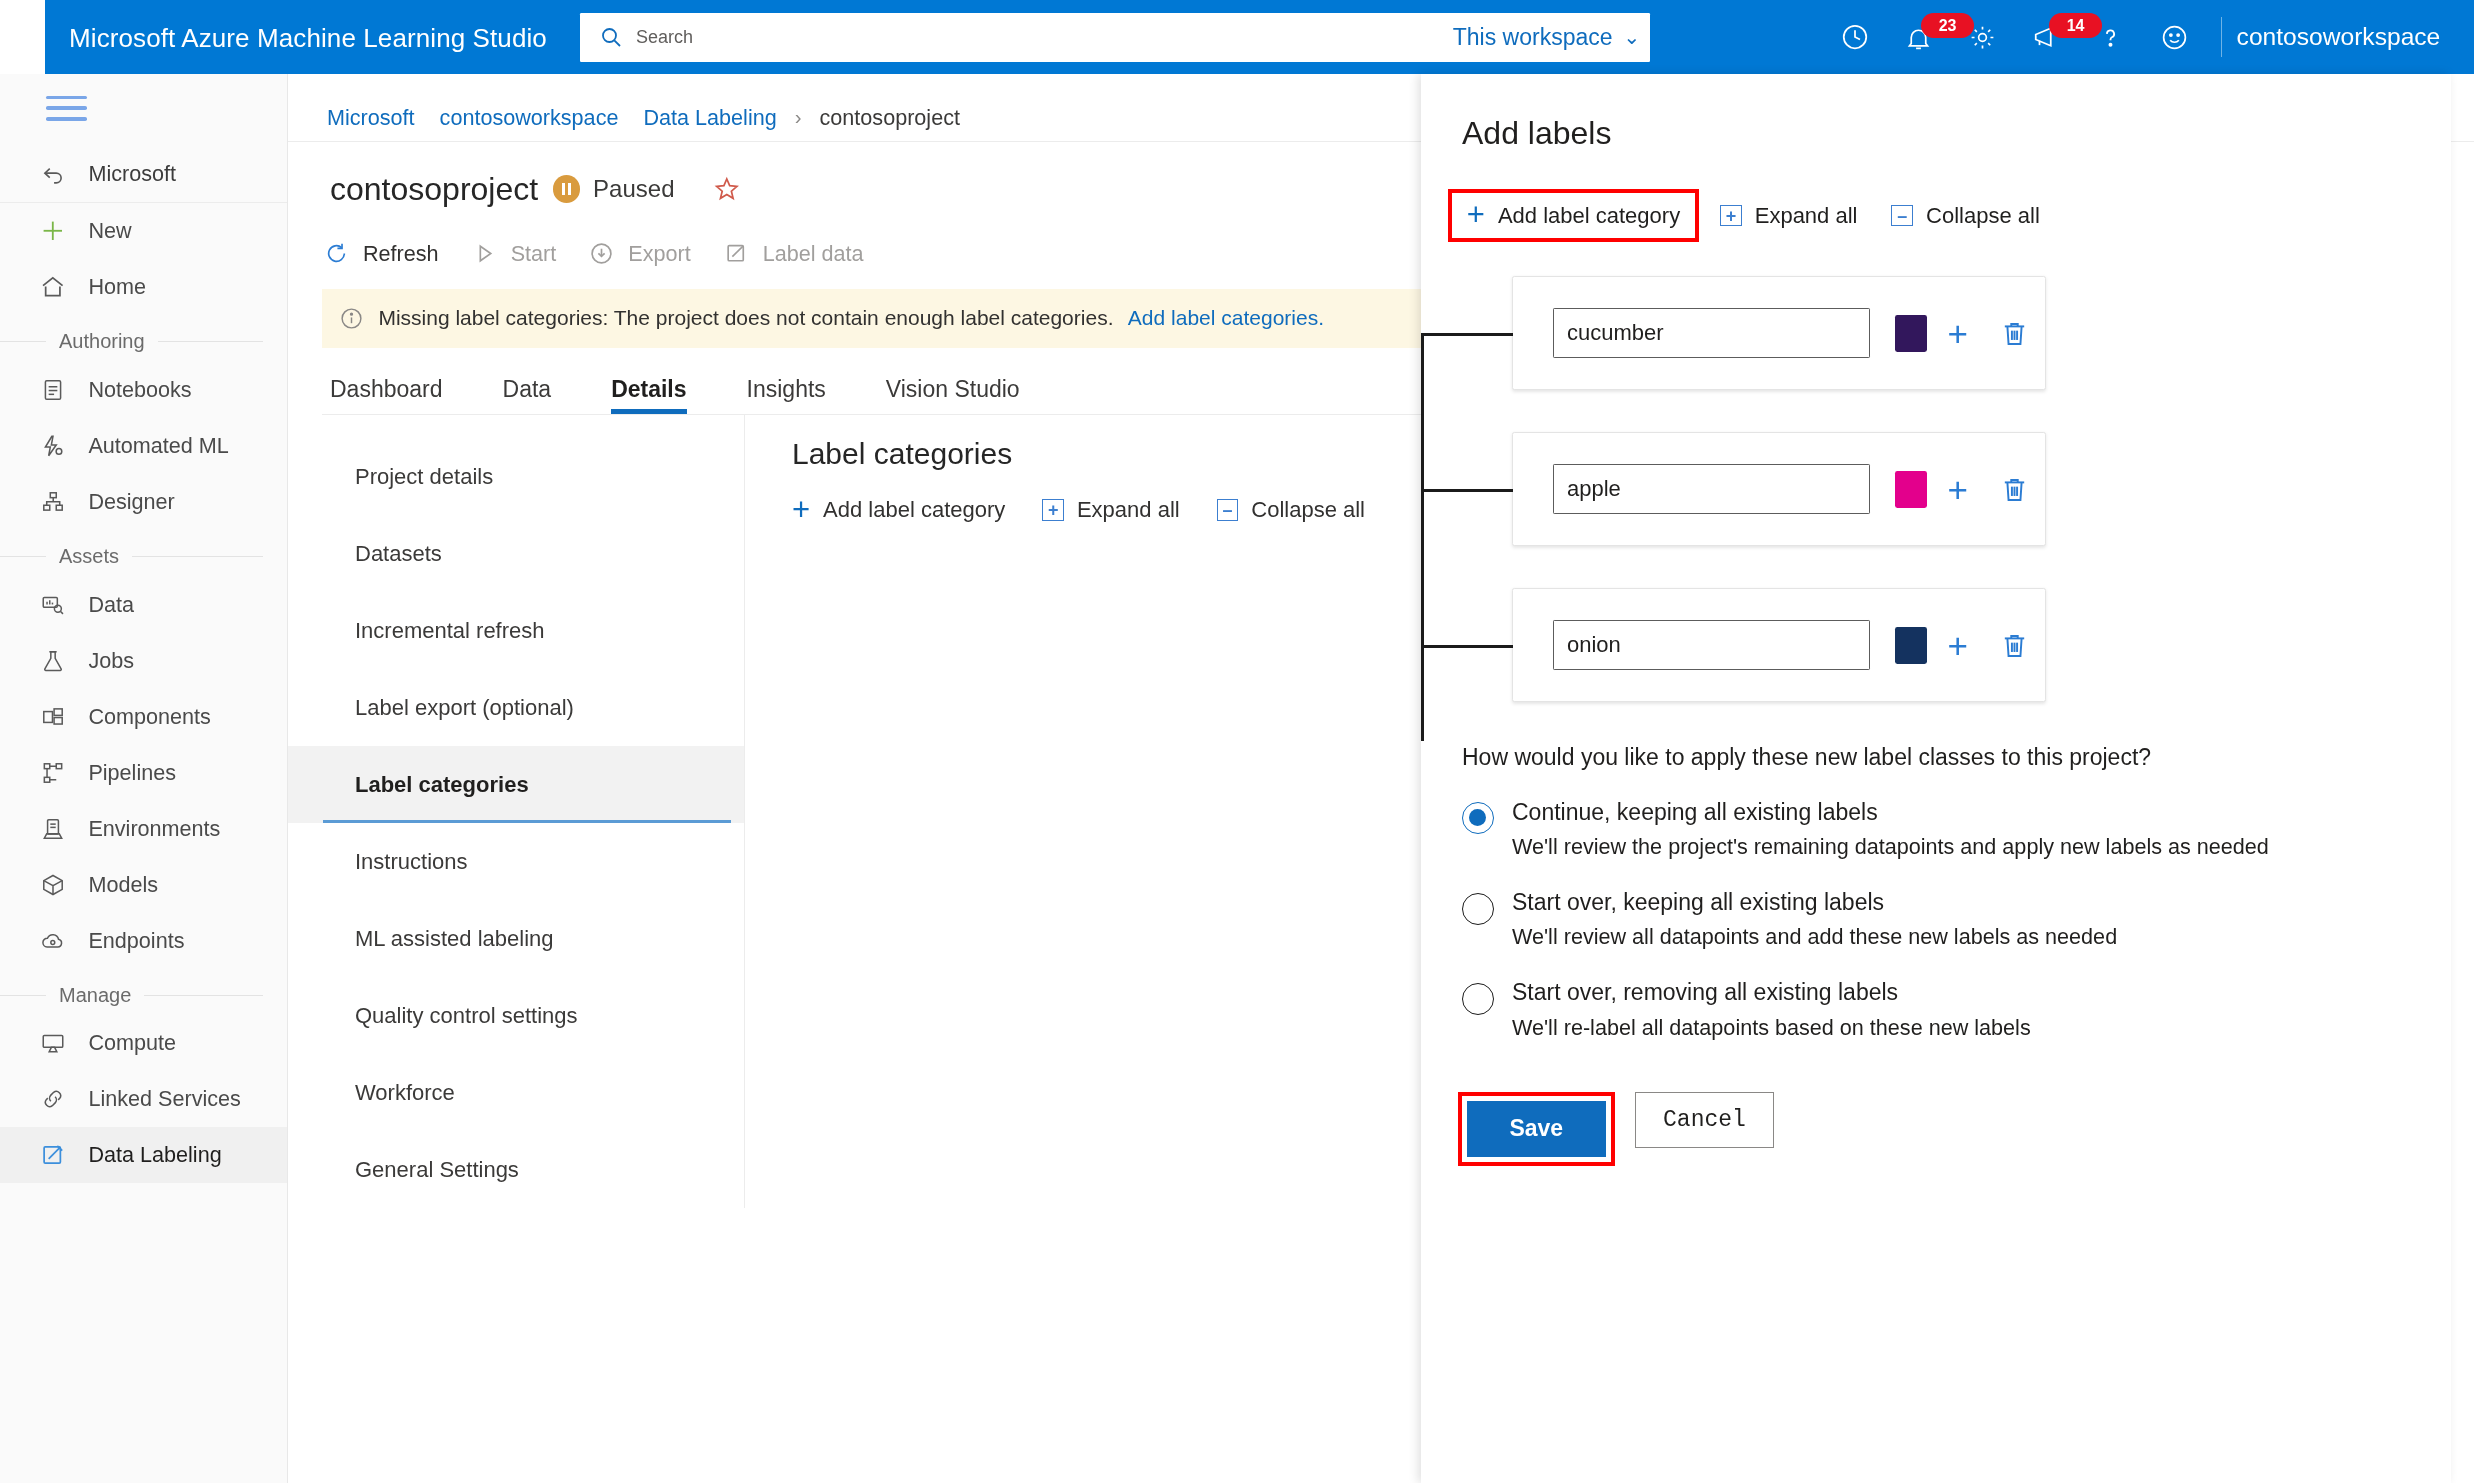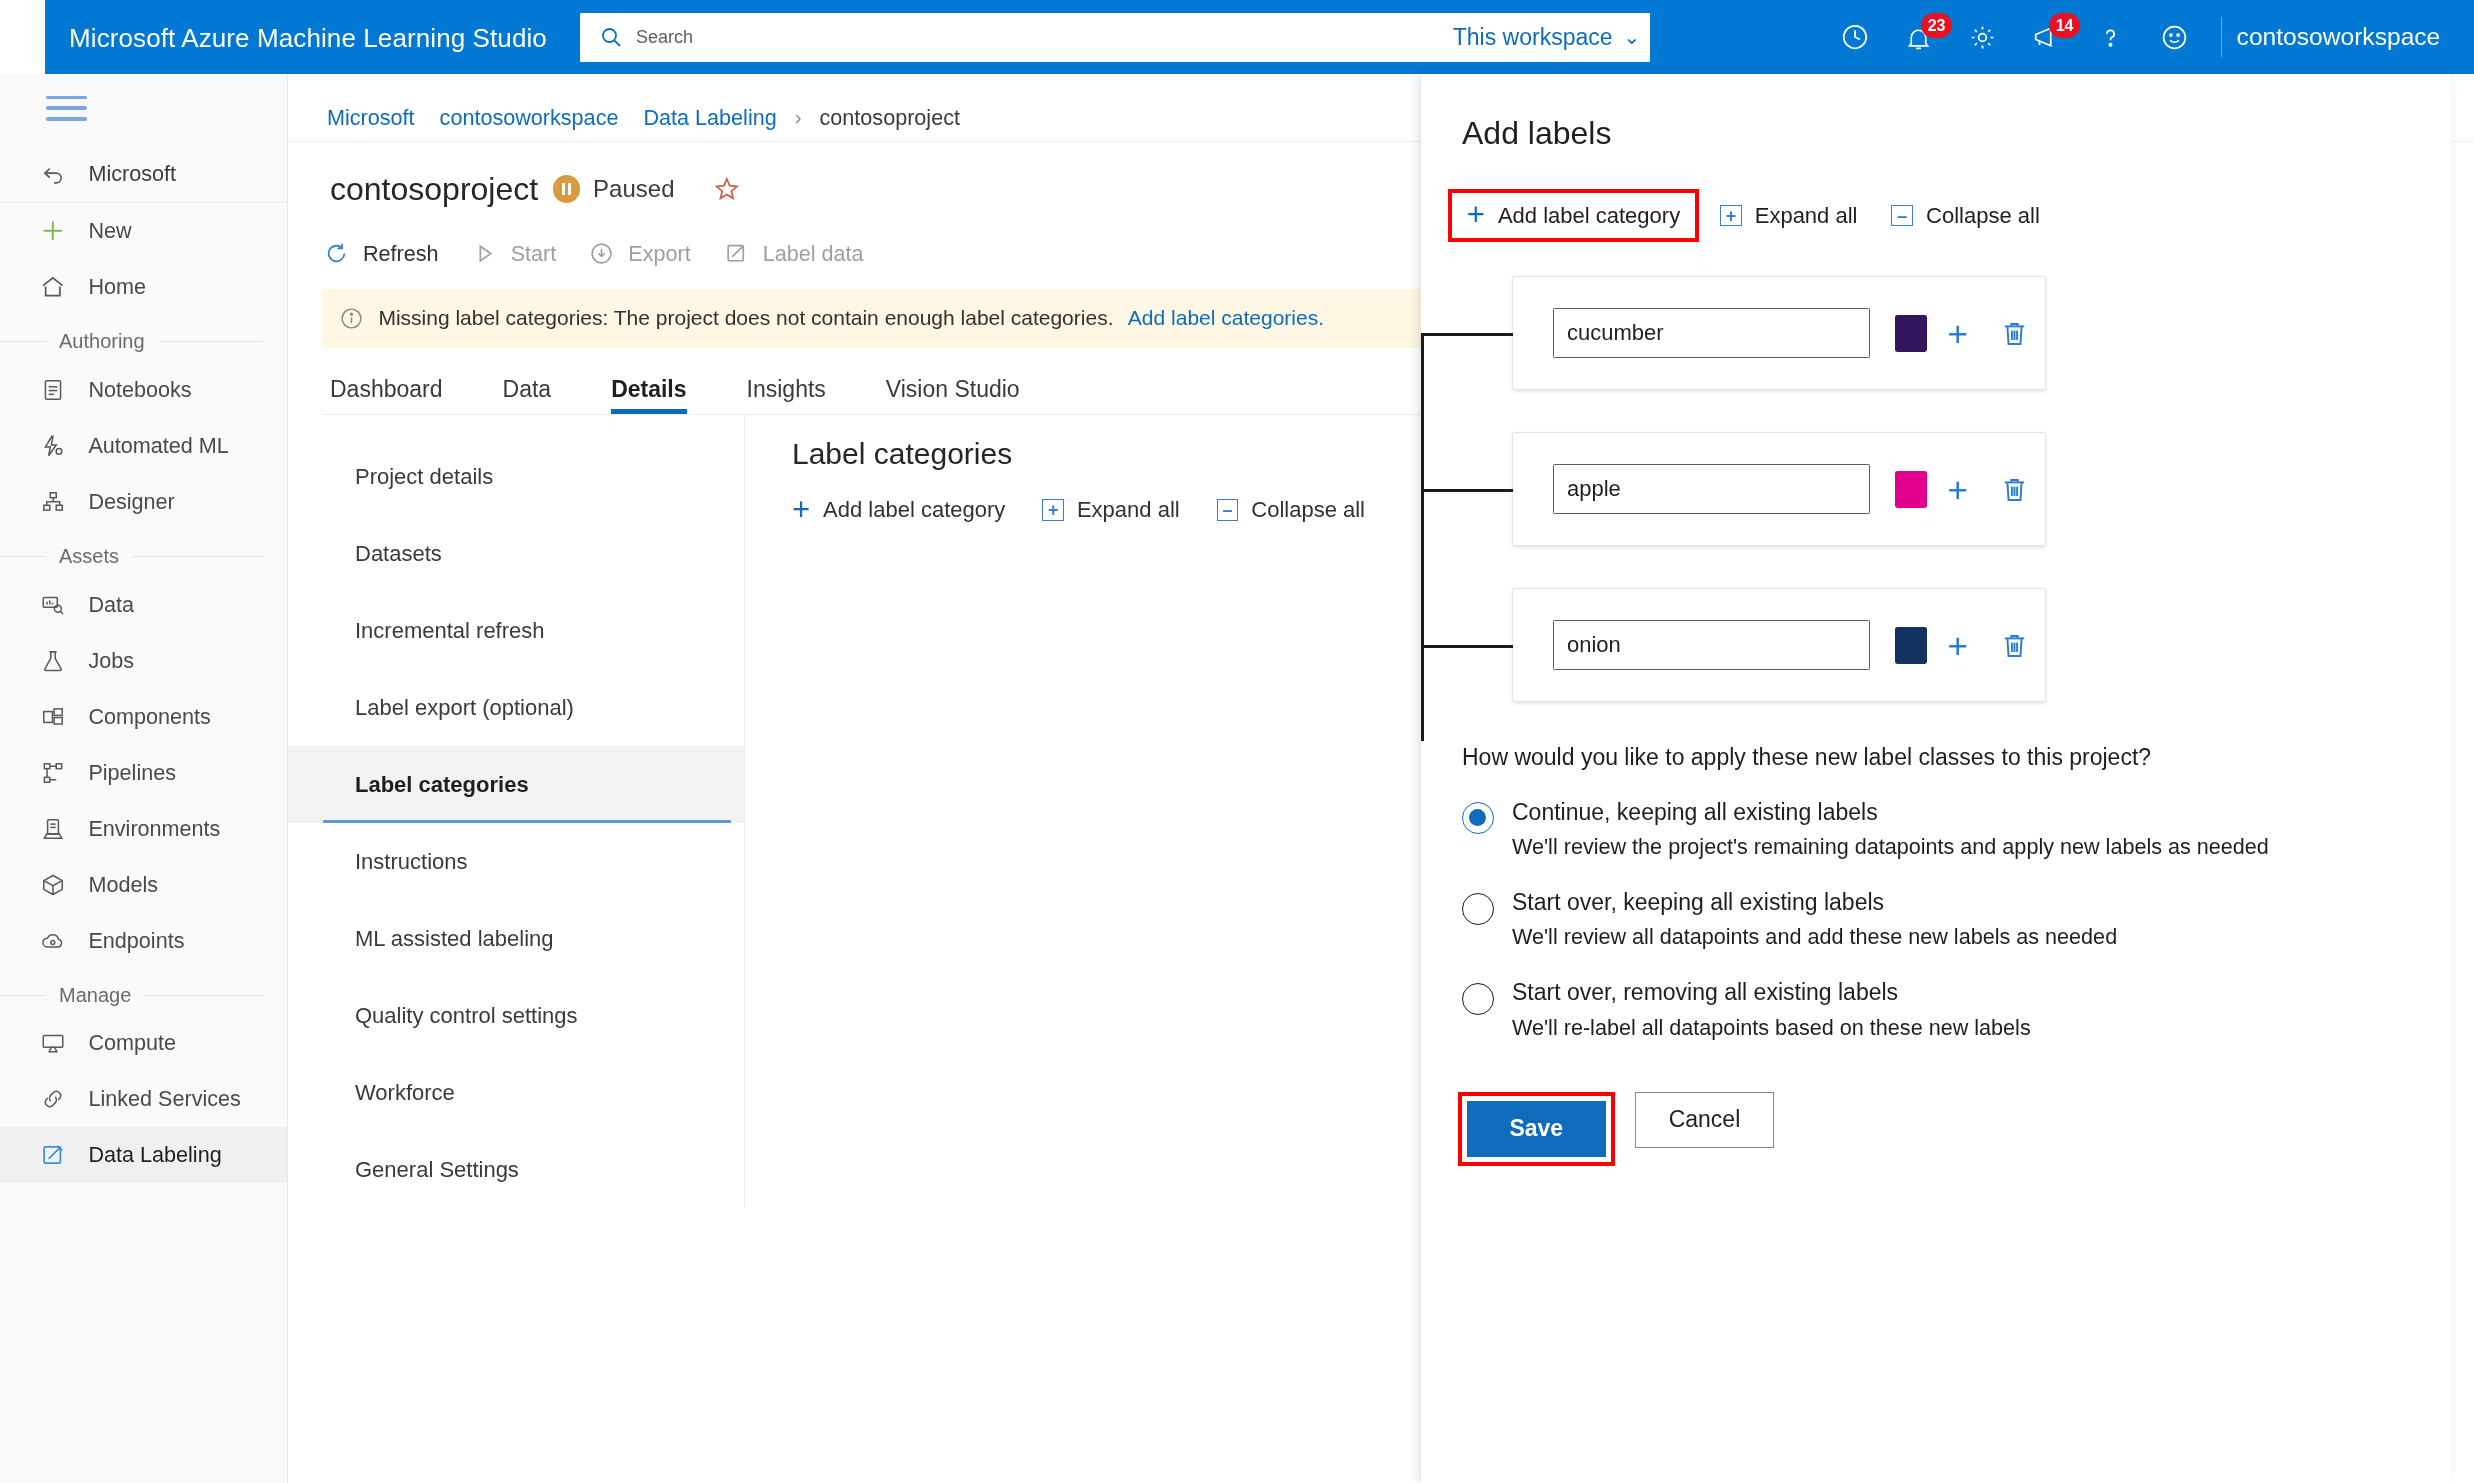--- a/index.html
+++ b/index.html
@@ -43,21 +43,21 @@
     position: absolute; right: 0; top: 0; height: 74px;
     display: flex; align-items: center; gap: 0px;
   }
   .ticon {
     position: relative; width: 64px; height: 74px;
     display: flex; align-items: center; justify-content: center;
     color: #ffffff;
   }
   .badge {
     position: absolute; top: 13px; left: 34px;
-    min-width: 29px; height: 25px; padding: 0 7px;
+    min-width: 29px; height: 25px; padding: 0 18px;
     background: #e81123; color: #fff; border-radius: 14.4px;
     font-size: 16px; display: flex; align-items: center; justify-content: center;
     font-weight: 600;
   }
   .tdivider { width: 1.2px; height: 40px; background: #6fb3e6; margin: 0 14.4px; }
   .ws-name { color:#ffffff; font-size: 24.6px; white-space: nowrap; }
   .ws-caret { color:#ffffff; font-size: 24px; margin-left: 32px; margin-right: 27.6px; }
 
   
   .leftnav {
@@ -236,21 +236,21 @@
   .btnrow { display:flex; margin: 31px 0 0 37px; }
   .savewrap { border: 4.2px solid #ff0000; padding: 4.8px; }
   .btn-save {
     background:#0f6cbd; color:#ffffff; border:none;
     width: 139px; height: 56px; font-size: 23px; font-weight: 700;
     font-family:"Liberation Sans", sans-serif; cursor:pointer;
   }
   .btn-cancel {
     background:#ffffff; color:#201f1e; border:0.6px solid #8a8886;
     width: 139px; height: 56px; font-size: 23px;
-    font-family:Liberation Sans, sans-serif; cursor:pointer; margin-left: 20.4px;
+    font-family:Liberation Mono, monospace; cursor:pointer; margin-left: 20.4px;
   }
   svg { display:block; }
 </style>
 </head>
 <body>
 
 <div class="app">
 
   <div class="topbar">
     <div class="brand">Microsoft Azure Machine Learning Studio</div>

